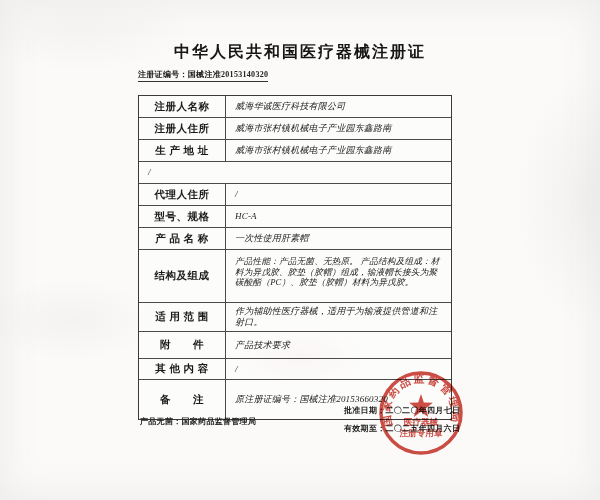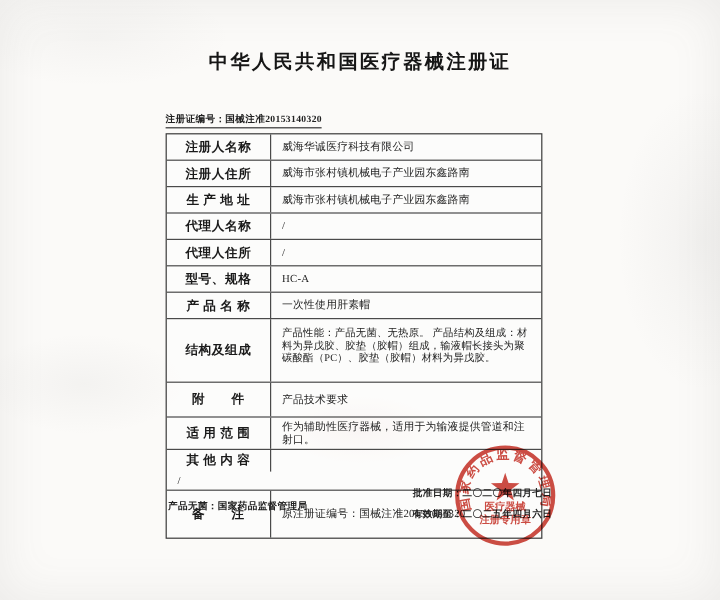--- a/index.html
+++ b/index.html
@@ -17,50 +17,49 @@
       radial-gradient(ellipse 100px 180px at 585px 200px, rgba(120,120,120,.07), transparent 70%),
       radial-gradient(ellipse 160px 60px at 80px 30px, rgba(120,120,120,.05), transparent 70%),
       #fbfaf8;
     box-shadow:inset 0 0 40px rgba(100,100,100,.10);
   }
   .title{
     position:absolute;top:42px;left:0;width:600px;text-align:center;
     font-size:16px;font-weight:700;letter-spacing:2px;color:#161616;
   }
   .regline{
-    position:absolute;left:138px;top:94px;
+    position:absolute;left:138px;top:69px;
     font-size:8px;font-weight:700;letter-spacing:.3px;color:#222;
     border-bottom:1px solid #333;padding-bottom:1px;
   }
   .cert-table{
     position:absolute;left:138px;top:95px;width:314px;
     border:1.3px solid #3a3a3a;background:rgba(255,255,255,.4);
     box-sizing:border-box;
-    margin-top:16px;
   }
   .trow{display:flex;align-items:stretch;border-top:1px solid #4a4a4a;}
   .trow:first-child{border-top:none;}
   .tlabel{
     width:87px;min-width:87px;box-sizing:border-box;
     display:flex;align-items:center;justify-content:center;
     font-size:10.5px;font-weight:700;color:#1a1a1a;
     border-right:1px solid #4a4a4a;padding:2px 3px;text-align:center;
     letter-spacing:.5px;white-space:pre;
   }
   .tvalue{
     flex:1;display:flex;align-items:center;box-sizing:border-box;
     font-size:9px;font-weight:500;color:#222;
-    padding:2px 5px 2px 9px;line-height:11px;letter-spacing:.2px;
+    padding:2px 5px 2px 9px;line-height:11px;letter-spacing:.2px;font-style:italic;
   }
   .trow:nth-child(-n+7){min-height:21px;}
   .trow:nth-child(8){min-height:52px;}
   .trow:nth-child(8) .tvalue{font-size:8.6px;line-height:10.5px;align-items:flex-start;padding-top:6px;}
   .trow:nth-child(9){min-height:28px;}
   .trow:nth-child(10){min-height:26px;}
-  .trow:nth-child(11){min-height:20px;flex-direction:column;}
+  .trow:nth-child(11){min-height:20px;}
   .trow:nth-child(12){min-height:39px;}
   .footer-text{position:absolute;font-size:8px;font-weight:700;color:#222;letter-spacing:.3px;}
   #approval-dept{left:140px;top:416px;}
   #approval-date{left:344px;top:405px;}
   #valid-until{left:344px;top:423px;}
   .stamp{
     position:absolute;left:377px;top:369px;width:88px;height:88px;
     mix-blend-mode:multiply;opacity:.88;pointer-events:none;
   }
   .stamp text{font-family:"Liberation Serif","DejaVu Serif",serif;font-weight:700;}
@@ -82,46 +81,45 @@
       </div>
       <div class="trow">
         <div class="tlabel">注册人住所</div>
         <div class="tvalue">威海市张村镇机械电子产业园东鑫路南</div>
       </div>
       <div class="trow">
         <div class="tlabel">生 产 地 址</div>
         <div class="tvalue">威海市张村镇机械电子产业园东鑫路南</div>
       </div>
       <div class="trow">
-        <div class="tlabel">代理人名称</div>
         <div class="tvalue">/</div>
       </div>
       <div class="trow">
         <div class="tlabel">代理人住所</div>
         <div class="tvalue">/</div>
       </div>
       <div class="trow">
         <div class="tlabel">型号、规格</div>
         <div class="tvalue">HC-A</div>
       </div>
       <div class="trow">
         <div class="tlabel">产 品 名 称</div>
         <div class="tvalue">一次性使用肝素帽</div>
       </div>
       <div class="trow">
         <div class="tlabel">结构及组成</div>
         <div class="tvalue">产品性能：产品无菌、无热原。 产品结构及组成：材料为异戊胶、胶垫（胶帽）组成，输液帽长接头为聚碳酸酯（PC）、胶垫（胶帽）材料为异戊胶。</div>
       </div>
       <div class="trow">
+        <div class="tlabel">适 用 范 围</div>
+        <div class="tvalue">作为辅助性医疗器械，适用于为输液提供管道和注射口。</div>
+      </div>
+      <div class="trow">
         <div class="tlabel">附　　件</div>
         <div class="tvalue">产品技术要求</div>
-      </div>
-      <div class="trow">
-        <div class="tlabel">适 用 范 围</div>
-        <div class="tvalue">作为辅助性医疗器械，适用于为输液提供管道和注射口。</div>
       </div>
       <div class="trow">
         <div class="tlabel">其 他 内 容</div>
         <div class="tvalue">/</div>
       </div>
       <div class="trow">
         <div class="tlabel">备　　注</div>
         <div class="tvalue">原注册证编号：国械注准20153660320</div>
       </div>
     </div>

